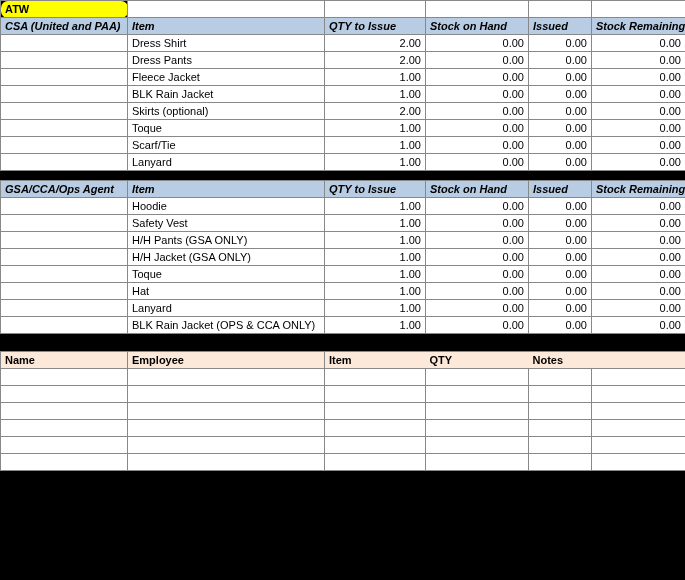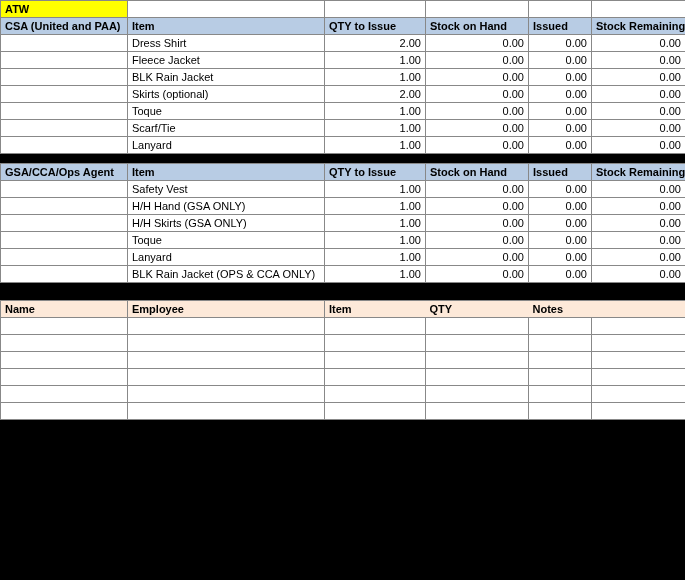--- a/index.html
+++ b/index.html
@@ -25,22 +25,22 @@
     overflow: hidden;
     white-space: nowrap;
     text-overflow: clip;
   }
   .col-a { width: 127px; }
   .col-b { width: 197px; }
   .col-c { width: 101px; }
   .col-d { width: 103px; }
   .col-e { width: 63px; }
   .col-f { width: 94px; }
-  .hdr-blue { background: #b8cce4; font-weight: bold; }
-  .hdr-yellow { background: #ffff00; font-weight: bold; }
+  .hdr-blue { background: #b8cce4; font-weight: bold; font-style: italic; }
+  .hdr-yellow { background: #ffff00; font-weight: bold; border-radius: 7px; }
   .hdr-orange { background: #fde9d9; font-weight: bold; margin-top: 45px; }
   .blackcell { background: #000; border: none; }
   .num { text-align: right; }
   .noborder-r { border-right: none; }
   .noborder-l { border-left: none; }
 </style>
 </head>
 <body>
 
 <table>
@@ -76,20 +76,28 @@
       <tr>
         <td></td>
         <td>Dress Shirt</td>
         <td class="num">2.00</td>
         <td class="num">0.00</td>
         <td class="num">0.00</td>
         <td class="num">0.00</td>
       </tr>
       <tr>
         <td></td>
+        <td>Dress Pants</td>
+        <td class="num">2.00</td>
+        <td class="num">0.00</td>
+        <td class="num">0.00</td>
+        <td class="num">0.00</td>
+      </tr>
+      <tr>
+        <td></td>
         <td>Fleece Jacket</td>
         <td class="num">1.00</td>
         <td class="num">0.00</td>
         <td class="num">0.00</td>
         <td class="num">0.00</td>
       </tr>
       <tr>
         <td></td>
         <td>BLK Rain Jacket</td>
         <td class="num">1.00</td>
@@ -141,45 +149,61 @@
     <td class="hdr-blue">Item</td>
     <td class="hdr-blue">QTY to Issue</td>
     <td class="hdr-blue">Stock on Hand</td>
     <td class="hdr-blue">Issued</td>
     <td class="hdr-blue num">Stock Remaining</td>
   </tr>
   </tbody>
     <tbody id="section2-body">
       <tr>
         <td></td>
+        <td>Hoodie</td>
+        <td class="num">1.00</td>
+        <td class="num">0.00</td>
+        <td class="num">0.00</td>
+        <td class="num">0.00</td>
+      </tr>
+      <tr>
+        <td></td>
         <td>Safety Vest</td>
         <td class="num">1.00</td>
         <td class="num">0.00</td>
         <td class="num">0.00</td>
         <td class="num">0.00</td>
       </tr>
       <tr>
         <td></td>
-        <td>H/H Hand (GSA ONLY)</td>
-        <td class="num">1.00</td>
-        <td class="num">0.00</td>
-        <td class="num">0.00</td>
-        <td class="num">0.00</td>
-      </tr>
-      <tr>
-        <td></td>
-        <td>H/H Skirts (GSA ONLY)</td>
+        <td>H/H Pants (GSA ONLY)</td>
+        <td class="num">1.00</td>
+        <td class="num">0.00</td>
+        <td class="num">0.00</td>
+        <td class="num">0.00</td>
+      </tr>
+      <tr>
+        <td></td>
+        <td>H/H Jacket (GSA ONLY)</td>
         <td class="num">1.00</td>
         <td class="num">0.00</td>
         <td class="num">0.00</td>
         <td class="num">0.00</td>
       </tr>
       <tr>
         <td></td>
         <td>Toque</td>
+        <td class="num">1.00</td>
+        <td class="num">0.00</td>
+        <td class="num">0.00</td>
+        <td class="num">0.00</td>
+      </tr>
+      <tr>
+        <td></td>
+        <td>Hat</td>
         <td class="num">1.00</td>
         <td class="num">0.00</td>
         <td class="num">0.00</td>
         <td class="num">0.00</td>
       </tr>
       <tr>
         <td></td>
         <td>Lanyard</td>
         <td class="num">1.00</td>
         <td class="num">0.00</td>

